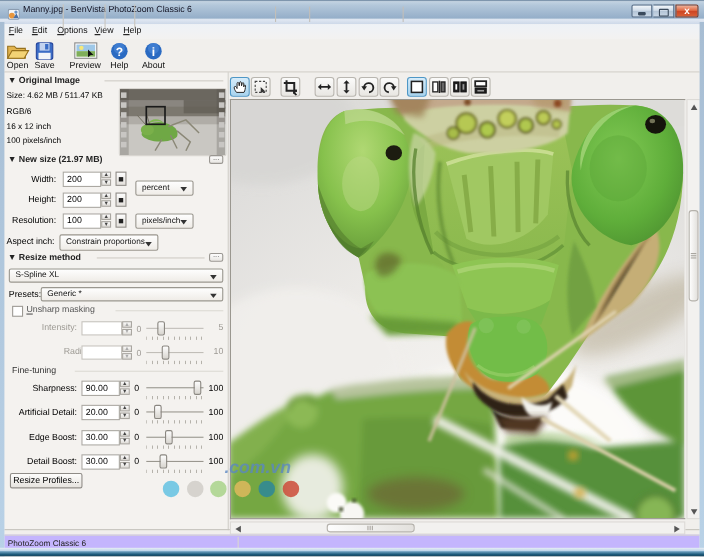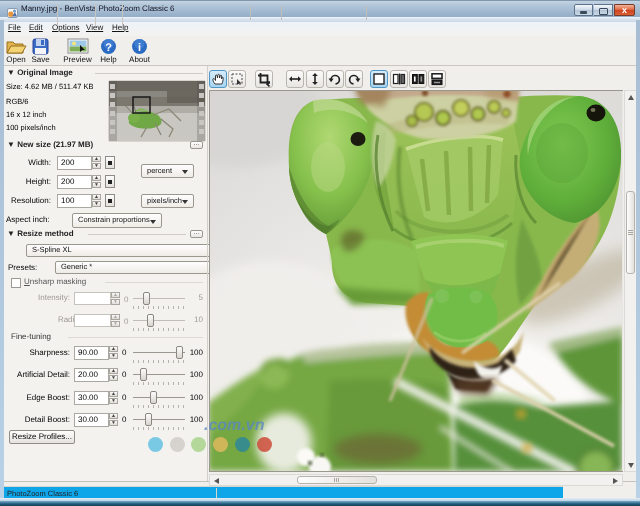--- a/index.html
+++ b/index.html
@@ -7,47 +7,47 @@
   .abs{position:absolute;}
   #win{position:relative;width:640px;height:506px;background:#f1efec;}
   
   #titlebar{left:0;top:0;width:640px;height:20px;
     background:linear-gradient(180deg,#c4d4e2 0%,#b3c7da 20%,#93adc8 85%,#8ea9c4 100%);
     border-top:1px solid #7f96ad;box-sizing:border-box;}
   #titlegloss{left:0;top:17px;width:640px;height:1px;background:#eef3f9;}
   #titlelow{left:0;top:18px;width:640px;height:4px;background:linear-gradient(180deg,#dfe7f2,#ccd8e8);}
   .winborder{background:linear-gradient(180deg,#a7bdd3,#b9d2e7);}
   #menubar{left:4px;top:22px;width:632px;height:14px;background:linear-gradient(180deg,#eef2f7,#f3f2f0);font-size:8px;color:#111;}
-  .menuitem{position:absolute;top:1px;text-decoration:underline;}
+  .menuitem{position:absolute;top:1px;}
   #toolbar{left:4px;top:36px;width:632px;height:30px;background:#f1efec;border-bottom:1px solid #cbc7c0;box-sizing:border-box;}
   .tbtn{position:absolute;text-align:center;font-size:8px;color:#111;}
   .tsep{position:absolute;top:4px;width:1px;height:22px;background:#c9c5be;}
   
   #panel{left:4px;top:66px;width:203px;height:416px;background:#f4f2ef;}
   .sechead{position:absolute;font-weight:bold;color:#222;font-size:8px;white-space:nowrap;}
   .secline{position:absolute;height:1px;background:#cfccc6;}
   .dotbtn{position:absolute;width:13px;height:8px;border:1px solid #9a9792;border-radius:2px;background:linear-gradient(#fdfdfd,#e8e6e2);font-size:7px;line-height:4px;text-align:center;color:#555;box-sizing:border-box;}
   .ibox{position:absolute;background:#fff;border:1px solid #aba8a2;box-sizing:border-box;font-size:8px;padding-left:3px;line-height:11px;}
   .spin{position:absolute;width:9px;height:14px;}
   .spin .up,.spin .dn{position:absolute;left:0;width:9px;height:6px;background:linear-gradient(#fcfcfc,#dedbd6);border:1px solid #a9a6a0;box-sizing:border-box;font-size:5px;line-height:4px;text-align:center;color:#444;}
   .spin .up{top:0;}
   .spin .dn{top:7px;}
   .sqbtn{position:absolute;width:10px;height:13px;background:linear-gradient(#fdfdfd,#e3e0db);border:1px solid #8f8c87;box-sizing:border-box;}
   .sqbtn:after{content:"";position:absolute;left:2px;top:4px;width:4px;height:4px;background:#222;}
-  .combo{position:absolute;background:linear-gradient(#fefefe,#efece7);border:1px solid #9a978f;border-radius:2px;box-sizing:border-box;font-size:7.5px;color:#111;white-space:nowrap;overflow:hidden;margin-left:18px;}
+  .combo{position:absolute;background:linear-gradient(#fefefe,#efece7);border:1px solid #9a978f;border-radius:2px;box-sizing:border-box;font-size:7.5px;color:#111;white-space:nowrap;overflow:hidden;}
   .combo .ar{position:absolute;right:5px;top:50%;margin-top:-1px;width:0;height:0;border-left:3.5px solid transparent;border-right:3.5px solid transparent;border-top:4px solid #333;}
   .lbl{position:absolute;text-align:right;font-size:8px;white-space:nowrap;}
   .slider{position:absolute;}
   .strack{position:absolute;left:0;right:0;top:6px;height:1px;background:#9a978f;}
   .sthumb{position:absolute;top:0px;width:7px;height:13px;background:linear-gradient(#fdfdfd,#d8d5cf);border:1px solid #8a8781;border-radius:2px;box-sizing:border-box;}
   .sticks{position:absolute;left:0;right:0;top:14px;height:3px;
      background-image:repeating-linear-gradient(90deg,#b5b2ab 0 1px,transparent 1px 5px);}
   .gray{color:#9d9a94;}
   
-  #statusbar{left:4px;top:486px;width:559px;height:15px;background:#0ea5e9;font-size:7.5px;color:#222;border-top:1px solid #d9d6d0;box-sizing:border-box;}
+  #statusbar{left:4px;top:486px;width:632px;height:15px;background:#c4b5fd;font-size:7.5px;color:#222;border-top:1px solid #d9d6d0;box-sizing:border-box;}
   
   #pvtools{left:208px;top:66px;width:428px;height:24px;background:#f1efec;}
   .pbtn{position:absolute;top:4px;width:18px;height:18px;border:1px solid #b9b6b0;border-radius:3px;background:linear-gradient(#fbfbfa,#e8e6e2);box-sizing:border-box;}
   .pbtn.sel{border:1px solid #4e97c6;background:linear-gradient(#d6ecfa,#a8d4ef);}
   .psep{position:absolute;top:6px;width:1px;height:14px;background:#c2bfb9;}
   #imgarea{left:209px;top:90px;width:414px;height:382px;background:#e8e6e3;overflow:hidden;border:1px solid #9a978f;border-right:none;box-sizing:border-box;}
   
   #vsb{left:624px;top:90px;width:13px;height:382px;background:#f2f1ef;border:1px solid #dcdad6;box-sizing:border-box;}
   #hsb{left:209px;top:474px;width:414px;height:12px;background:#f2f1ef;border:1px solid #dcdad6;box-sizing:border-box;}
   .sbthumb{position:absolute;background:linear-gradient(90deg,#fdfdfd,#e3e1dd);border:1px solid #b5b2ac;border-radius:3px;box-sizing:border-box;}

